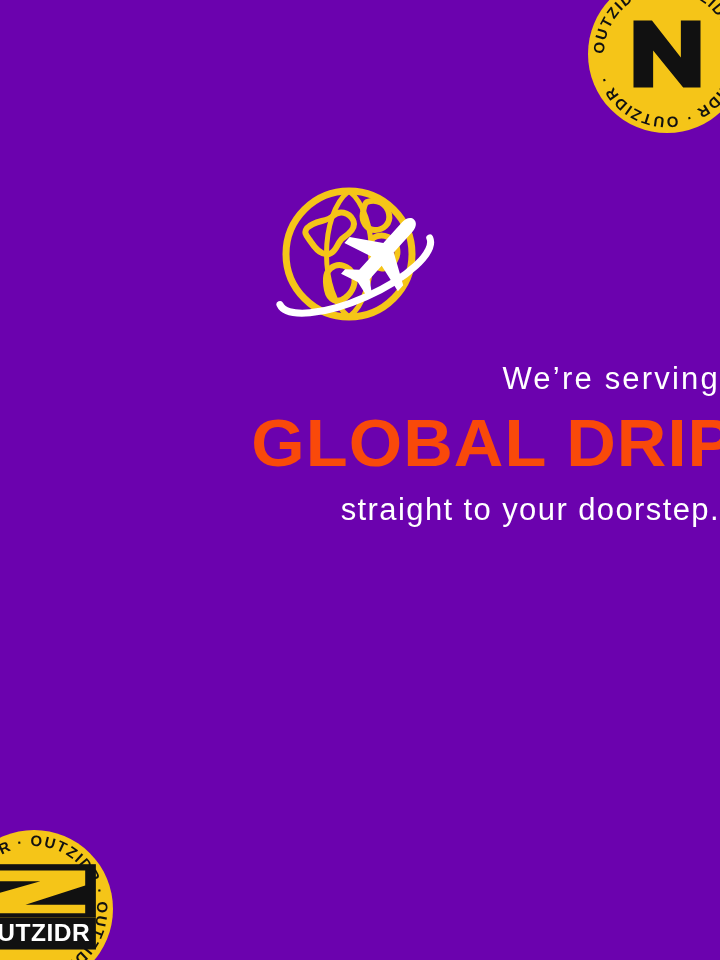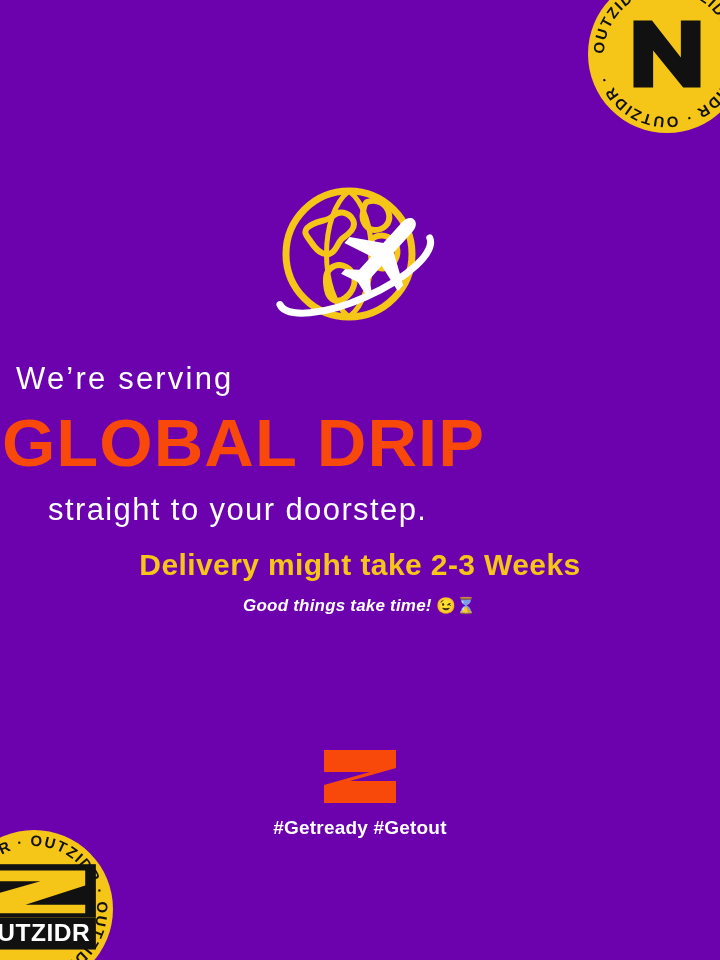--- a/index.html
+++ b/index.html
@@ -58,24 +58,24 @@
     left: 0;
     right: 0;
     top: 176px;
     display: flex;
     justify-content: center;
   }
 
   
   #headline-block {
     position: absolute;
-    left: 16px;
+    left: 0;
     right: 0;
     top: 362px;
-    text-align: left;
+    text-align: right;
   }
   #eyebrow-line {
     color: #FFFFFF;
     font-size: 31px;
     font-weight: 300;
     letter-spacing: 2.2px;
     line-height: 1.1;
   }
   #main-title {
     color: #F9490A;
@@ -192,34 +192,21 @@
       </g>
     </svg>
   </div>
 
   <div id="headline-block">
     <div id="eyebrow-line">We’re serving</div>
     <div id="main-title">GLOBAL DRIP</div>
     <div id="subhead-line">straight to your doorstep.</div>
   </div>
 
-  <div id="delivery-block">
-    <div id="delivery-notice">Delivery might take 2-3 Weeks</div>
-    <div id="delivery-tagline">
-      <span>Good things take time!</span>
-      <span class="emoji">😉⌛</span>
-    </div>
-  </div>
-
-  <div id="footer-brand">
-    <svg id="brand-mark" width="80" height="57" viewBox="0 0 80 57">
-      <path d="M 4,2 L 76,2 L 76,20 L 30,33 L 76,33 L 76,55 L 4,55 L 4,37 L 50,24 L 4,24 Z" fill="#F9490A"></path>
-    </svg>
-    <div id="hashtags">#Getready #Getout</div>
-  </div>
+
 
   <div class="badge" id="badge-bottom-left">
     <svg class="badge-ring-text" viewBox="0 0 158 158" width="158" height="158">
       <defs>
         <path id="ringPathBL" d="M 79,79 m -63,0 a 63,63 0 1,1 126,0 a 63,63 0 1,1 -126,0"></path>
       </defs>
       <text font-family="'Liberation Sans', sans-serif" font-size="15" font-weight="700" fill="#111111" letter-spacing="1.5">
         <textPath href="#ringPathBL" startOffset="0%" id="bl-ring-label">OUTZIDR · OUTZIDR · OUTZIDR · OUTZIDR ·</textPath>
       </text>
     </svg>

